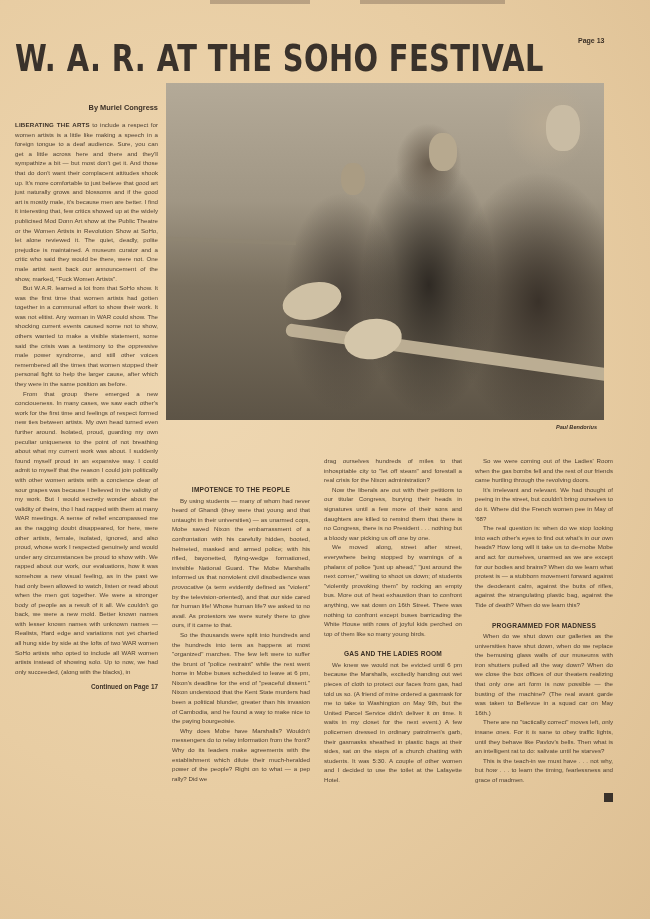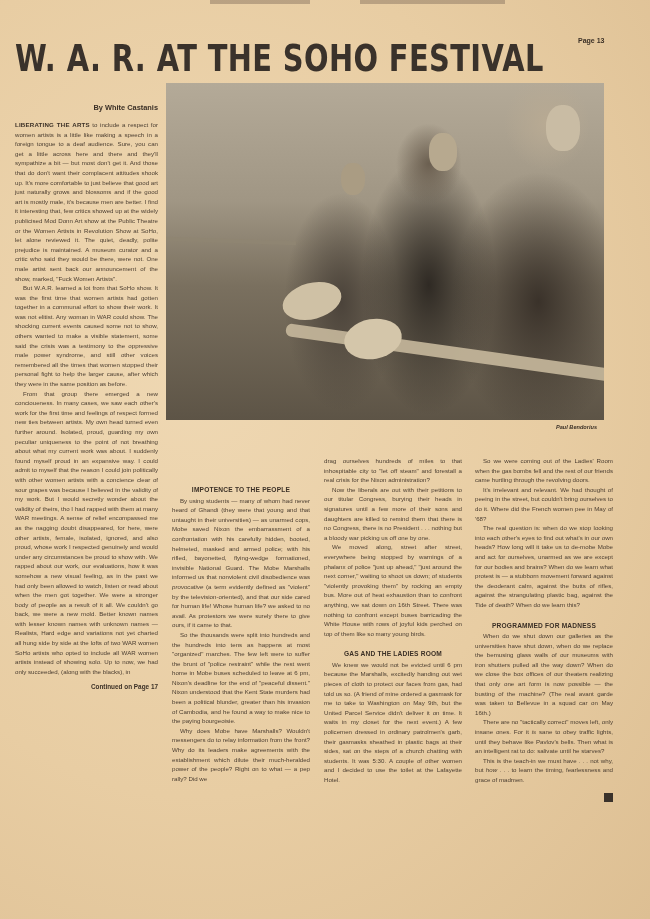--- a/index.html
+++ b/index.html
@@ -50,21 +50,21 @@
 </head>
 <body>
 
 <div class="page">
   <div class="top-edge"></div>
 
   <div class="page-num">Page 13</div>
 
   <h1 class="headline">W. A. R. AT THE SOHO FESTIVAL</h1>
 
-  <div class="byline">By White Castanis</div>
+  <div class="byline">By Muriel Congress</div>
 
   <div class="photo" title="Black-and-white photograph of a line of young women holding a long pole, some carrying helmets">
     <div class="bar2"></div>
     <div class="bar"></div>
     <div class="helmet1"></div>
     <div class="helmet2"></div>
     <div class="face1"></div>
     <div class="face2"></div>
     <div class="face3"></div>
   </div>

